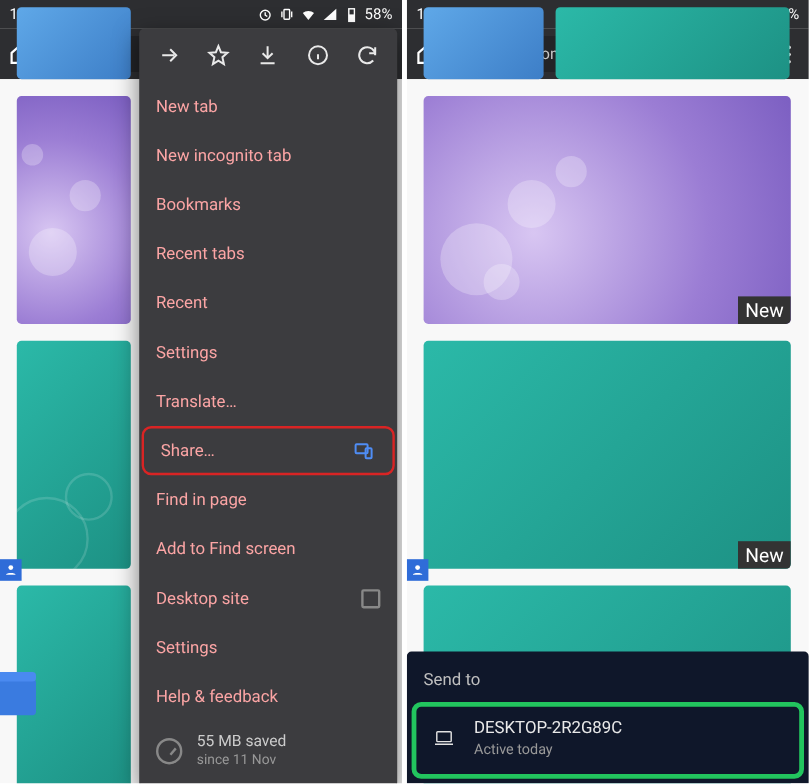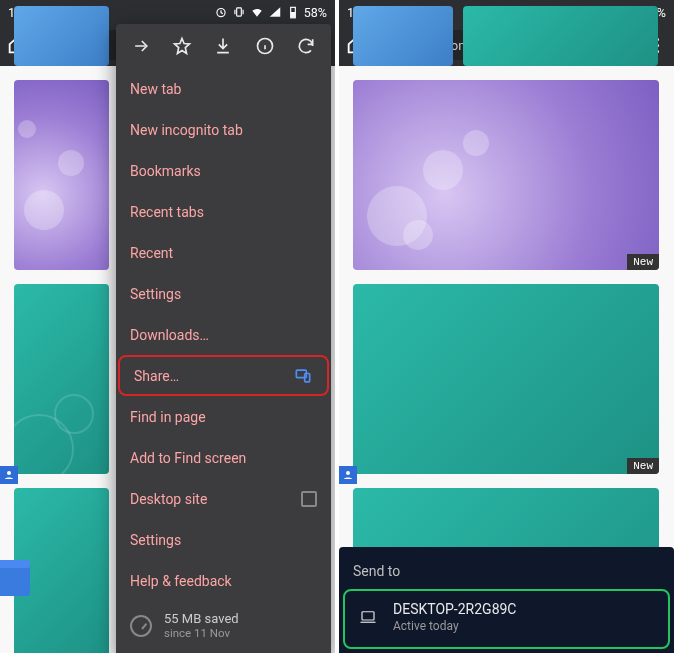--- a/index.html
+++ b/index.html
@@ -71,21 +71,21 @@
       background: #f8f8f8;
     }
     .img-card {
       position: absolute;
       border-radius: 4px;
       overflow: hidden;
     }
     .img-purple { background: radial-gradient(circle at 30% 60%, #d8c6f2, #9b7dd4 60%, #7c5fc2); }
     .img-teal { background: linear-gradient(135deg, #2bb9a8, #1d9184); }
     .img-blue { background: linear-gradient(135deg, #5fa8e8, #3d7ec7); }
-    .badge-new { position: absolute; right: 0; bottom: 0; background: #333; color: #fff; font-size: 11px; padding: 2px 6px; font-family: Liberation Mono, monospace; }
+    .badge-new { position: absolute; right: 0; bottom: 0; background: #333; color: #fff; font-size: 16px; padding: 2px 6px; }
     .person-badge { position: absolute; left: 0; width: 18px; height: 18px; background: #2f6cd8; display: flex; align-items: center; justify-content: center; }
     .giftbox { position: absolute; width: 40px; height: 30px; background: #3a7be0; border-radius: 3px; }
     .giftbox::before { content: ''; position: absolute; top: -6px; left: 0; right: 0; height: 8px; background: #4a8af0; border-radius: 3px; }
     
     .menu-panel {
       position: absolute;
       top: 24px; right: 4px;
       width: 215px;
       background: #3c3c3f;
       color: #e9e9e9;
@@ -126,21 +126,21 @@
       position: absolute;
       bottom: 0; left: 0; right: 0;
       background: #0f172a;
       color: #e9e9e9;
       border-radius: 4px 4px 0 0;
     }
     .share-title { padding: 16px 14px 10px; font-size: 14px; color: #bfbfbf; }
     .device-row {
       display: flex; align-items: center; gap: 14px;
       padding: 10px 12px 14px;
-      border: 2px solid #22c55e;
+      border: 4px solid #22c55e;
       border-radius: 8px;
       margin: 0 4px 4px;
     }
     .device-icon { width: 22px; height: 18px; fill: none; stroke: #e2e2e2; stroke-width: 1.6; }
     .device-name { font-size: 14px; color: #e9e9e9; }
     .device-sub { font-size: 12px; color: #999; margin-top: 2px; }
     .bokeh-circle { position: absolute; border-radius: 50%; background: rgba(255,255,255,0.25); }
     .teal-circle { position: absolute; border-radius: 50%; border: 2px solid rgba(255,255,255,0.15); }
   </style>
 </head>
@@ -240,21 +240,21 @@
     <div class="menu-item">
         <span>Recent tabs</span>
       </div>
     <div class="menu-item">
         <span>Recent</span>
       </div>
     <div class="menu-item">
         <span>Settings</span>
       </div>
     <div class="menu-item">
-        <span>Downloads…</span>
+        <span>Translate…</span>
       </div>
     <div class="menu-item hl">
       <span>Share…</span>
       <svg class="menu-extra-icon" viewBox="0 0 24 24" fill="none" stroke="#4f8df5" stroke-width="2">
           <rect x="4" y="5" width="12" height="9" rx="1"></rect>
           <rect x="14" y="9" width="6" height="10" rx="1"></rect>
         </svg>
     </div>
     <div class="menu-item">
         <span>Find in page</span>

